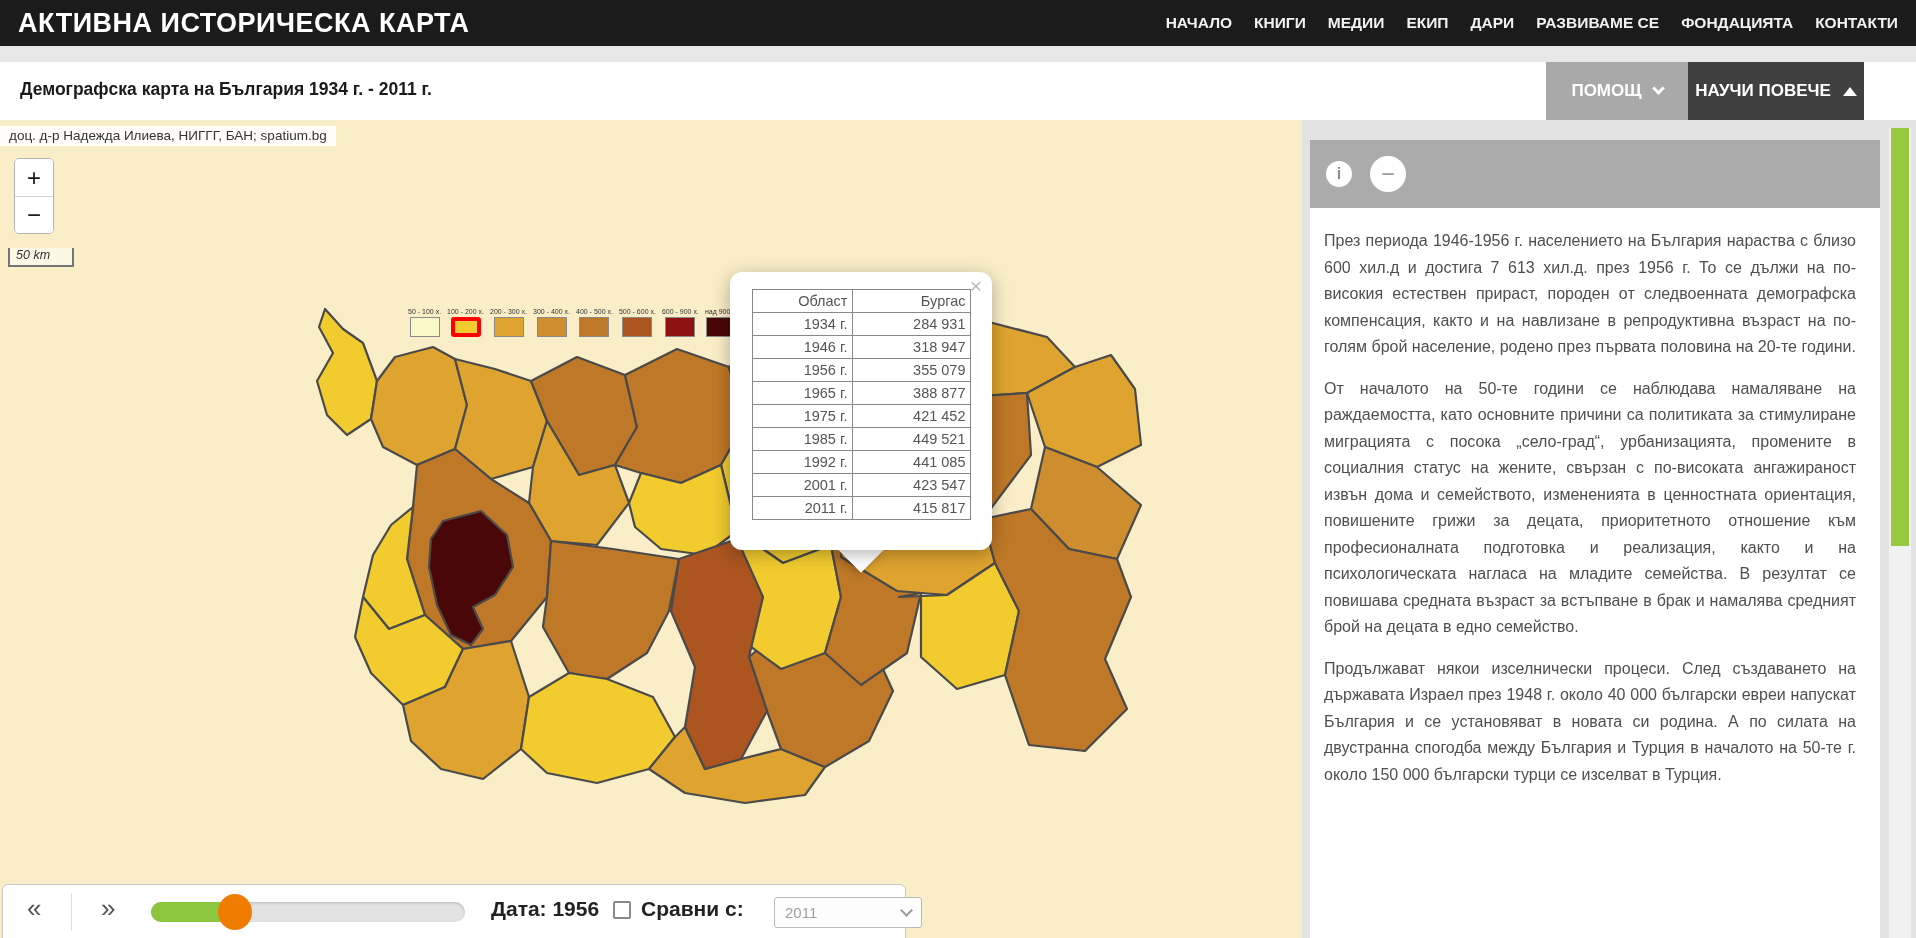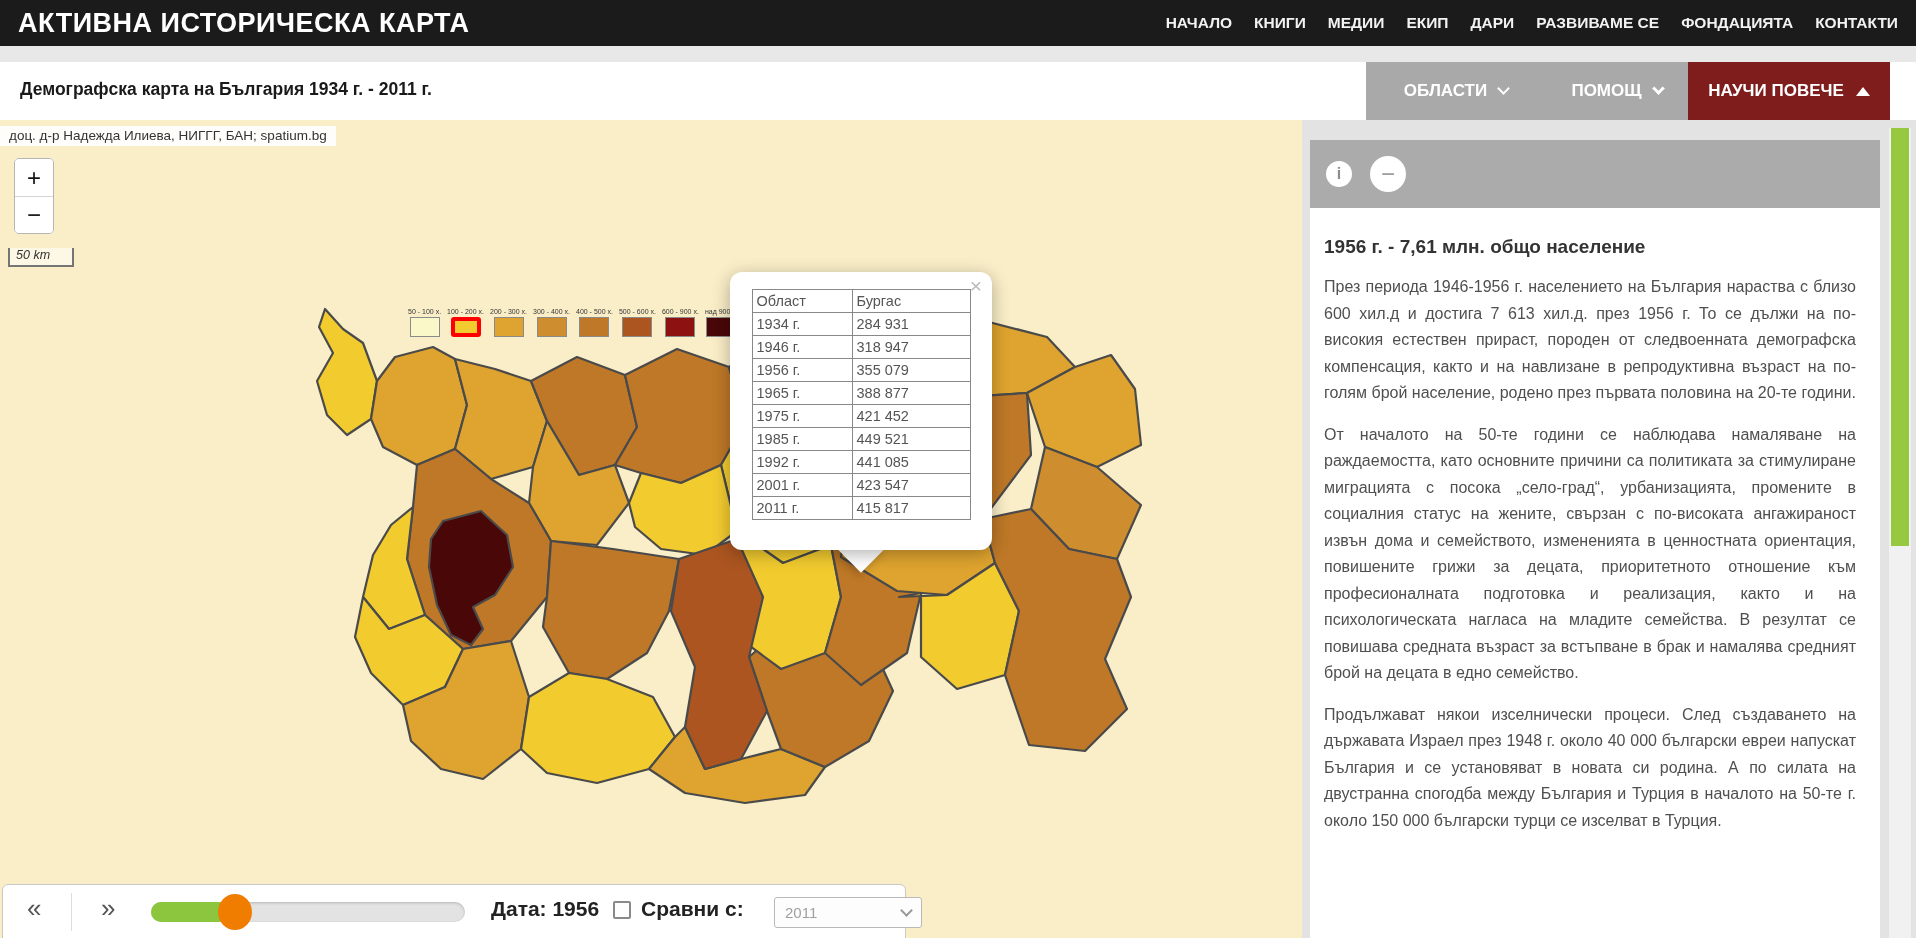--- a/index.html
+++ b/index.html
@@ -14,21 +14,21 @@
   .nav-item { color:#f2f2f2; font-size:15.5px; font-weight:600; cursor:pointer; white-space:nowrap; }
 
   
   .gray-strip { position:absolute; left:0; top:46px; width:1916px; height:16px; background:#e8e8e8; z-index:30; }
   .subheader { position:absolute; left:0; top:62px; width:1916px; height:58px; background:#fff; z-index:31; }
   .page-title { position:absolute; left:20px; top:17px; font-size:17.5px; font-weight:bold; color:#1a1a1a; }
   .hdr-btn { position:absolute; top:0; height:58px; display:flex; align-items:center; justify-content:center;
              gap:12px; color:#fff; font-size:17px; font-weight:bold; cursor:pointer; }
   .btn-areas { left:1366px; width:180px; background:#a9a9a9; }
   .btn-help  { left:1546px; width:142px; background:#a9a9a9; }
-  .btn-learn { left:1688px; width:202px; background:#7f1d1d; }
+  .btn-learn { left:1688px; width:176px; background:#404040; }
   .chev { width:9px; height:9px; border-right:2px solid #fff; border-bottom:2px solid #fff;
           transform:rotate(45deg); margin-top:-6px; }
   .chev.bold { border-width:3px; }
   .tri-up { width:0; height:0; border-left:7px solid transparent; border-right:7px solid transparent;
             border-bottom:9px solid #fff; }
 
   
   .map-area { position:absolute; left:0; top:120px; width:1302px; height:818px; background:#FAEEC8; overflow:hidden; }
   .map-svg { position:absolute; left:283px; top:175px; }
   .attribution { position:absolute; left:0; top:6px; background:rgba(255,255,255,.88); color:#333;
@@ -46,21 +46,21 @@
   .legend-swatch { width:30px; height:20px; border:1px solid #8a8a8a; }
   .legend-item.sel .legend-swatch { border:4px solid #f00; border-radius:3px; }
 
   
   .popup-tail { position:absolute; left:845px; top:414px; width:32px; height:32px; background:#fff;
                 transform:rotate(45deg); box-shadow:0 3px 10px rgba(0,0,0,.25); z-index:20; }
   .popup { position:absolute; left:730px; top:152px; width:262px; height:278px; background:#fff;
            border-radius:12px; box-shadow:0 4px 18px rgba(0,0,0,.3); z-index:21; }
   .popup-close { position:absolute; right:10px; top:2px; font-size:21px; color:#b9b9b9; cursor:pointer; }
   .popup table { border-collapse:collapse; margin:17px auto 0; border:1.5px solid #555; }
-  .popup td { border:1px solid #888; font-size:14.5px; color:#555; text-align:left; height:23px; padding:0 4px; }
+  .popup td { border:1px solid #888; font-size:14.5px; color:#555; text-align:right; height:23px; padding:0 4px; }
   .popup td.c1 { width:100px; } .popup td.c2 { width:118px; }
 
   
   .bottombar { position:absolute; left:2px; top:884px; width:904px; height:56px; background:#fff;
                border:1px solid #c9c9c9; border-radius:6px 6px 0 0; z-index:25; }
   .tl-btn { position:absolute; top:8px; font-size:26px; color:#555; cursor:pointer; }
   .tl-prev { left:24px; } .tl-next { left:98px; }
   .tl-div { position:absolute; left:68px; top:8px; width:1px; height:38px; background:#ddd; }
   .tl-track { position:absolute; left:148px; top:17px; width:314px; height:20px; background:#e3e3e3;
               border-radius:10px; box-shadow:inset 0 1px 3px rgba(0,0,0,.2); cursor:pointer; }
@@ -108,24 +108,20 @@
         <div class="nav-item">РАЗВИВАМЕ СЕ</div>
         <div class="nav-item">ФОНДАЦИЯТА</div>
         <div class="nav-item">КОНТАКТИ</div>
       </div>
   </div>
 
   <div class="gray-strip"></div>
 
   <div class="subheader">
     <div class="page-title">Демографска карта на България 1934 г. - 2011 г.</div>
-    <div class="hdr-btn btn-areas">
-      <span>ОБЛАСТИ</span>
-      <span class="chev"></span>
-    </div>
     <div class="hdr-btn btn-help">
       <span>ПОМОЩ</span>
       <span class="chev bold"></span>
     </div>
     <div class="hdr-btn btn-learn">
       <span>НАУЧИ ПОВЕЧЕ</span>
       <span class="tri-up"></span>
     </div>
   </div>
 
@@ -276,21 +272,20 @@
     </div>
   </div>
 
   <div class="right-bg"></div>
   <div class="info-panel">
     <div class="info-header">
       <div class="i-circle">i</div>
       <div class="collapse-btn">−</div>
     </div>
     <div class="info-body">
-      <div class="info-title">1956 г. - 7,61 млн. общо население</div>
       <div>
           <p>През периода 1946-1956 г. населението на България нараства с близо 600 хил.д и достига 7 613 хил.д. през 1956 г. То се дължи на по-високия естествен прираст, породен от следвоенната демографска компенсация, както и на навлизане в репродуктивна възраст на по-голям брой население, родено през първата половина на 20-те години.</p>
           <p>От началото на 50-те години се наблюдава намаляване на раждаемостта, като основните причини са политиката за стимулиране миграцията с посока „село-град“, урбанизацията, промените в социалния статус на жените, свързан с по-високата ангажираност извън дома и семейството, измененията в ценностната ориентация, повишените грижи за децата, приоритетното отношение към професионалната подготовка и реализация, както и на психологическата нагласа на младите семейства. В резултат се повишава средната възраст за встъпване в брак и намалява средният брой на децата в едно семейство.</p>
           <p>Продължават някои изселнически процеси. След създаването на държавата Израел през 1948 г. около 40 000 български евреи напускат България и се установяват в новата си родина. А по силата на двустранна спогодба между България и Турция в началото на 50-те г. около 150 000 български турци се изселват в Турция.</p>
         </div>
     </div>
   </div>
 
   <div class="scrollbar">
     <div class="scroll-thumb" style="background: rgb(150, 201, 63);"></div>

